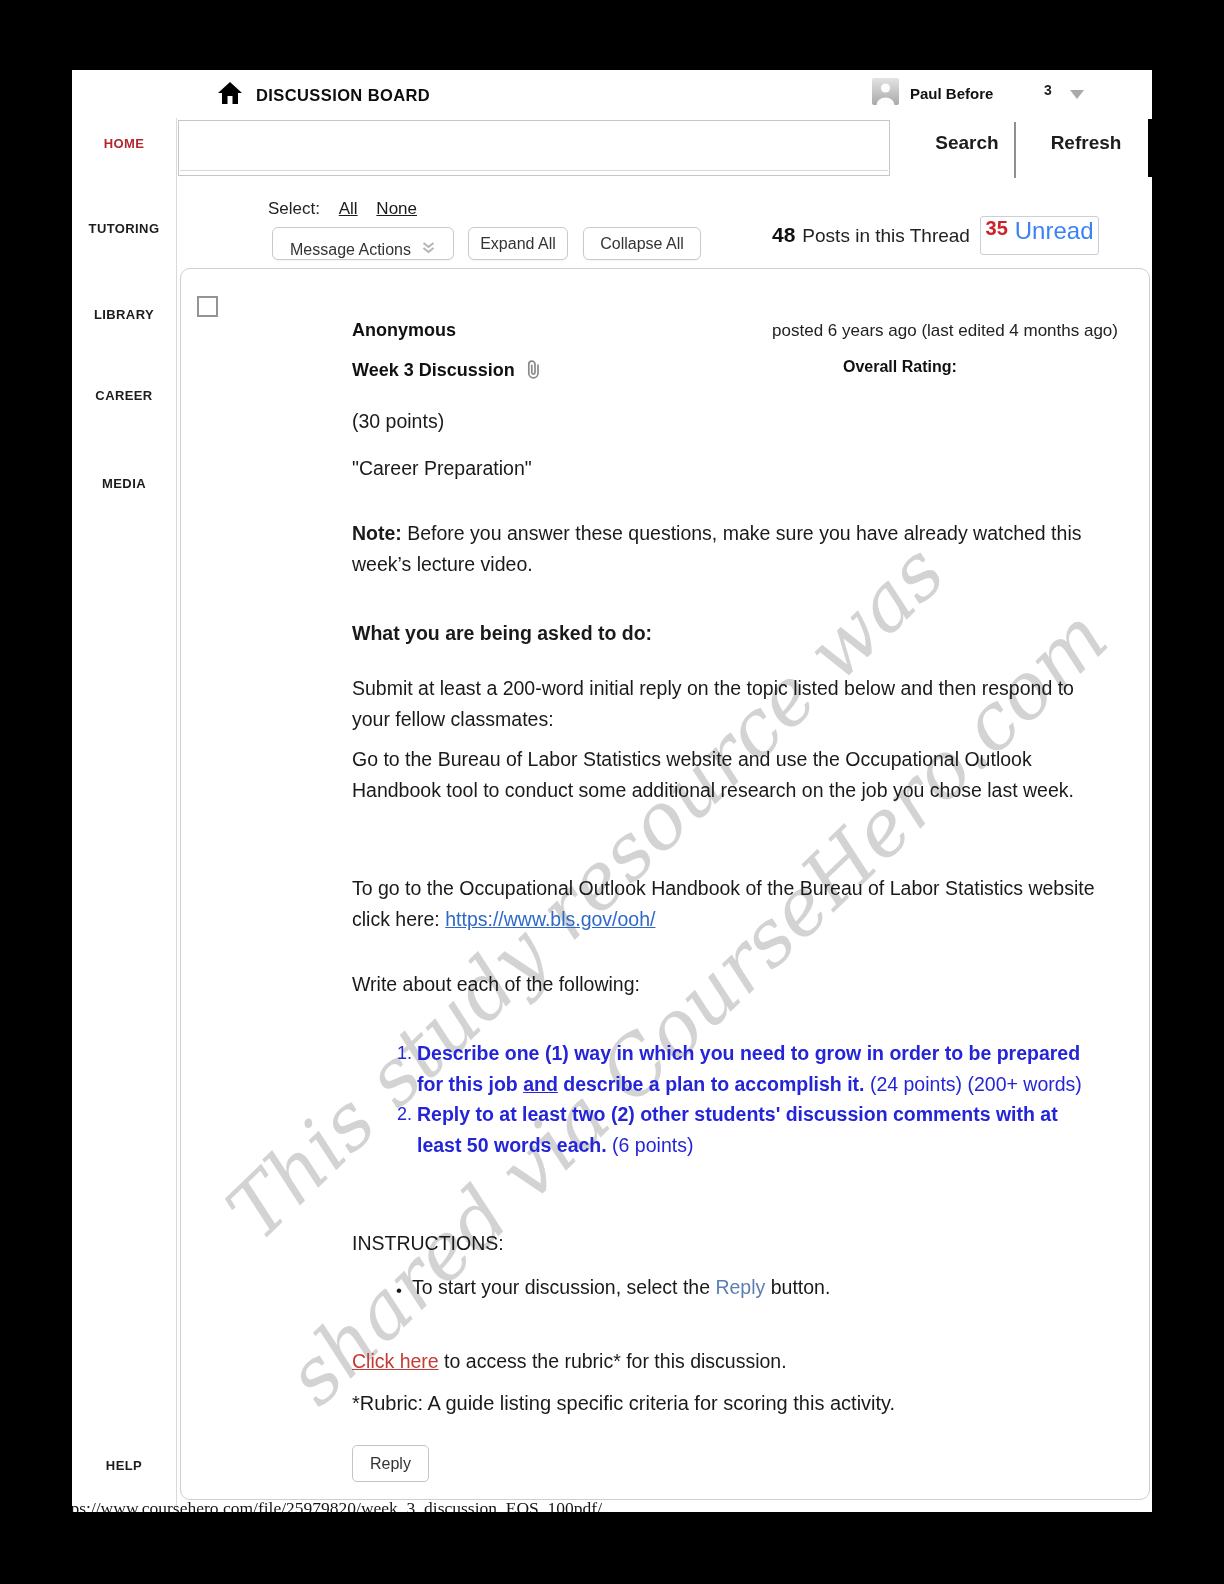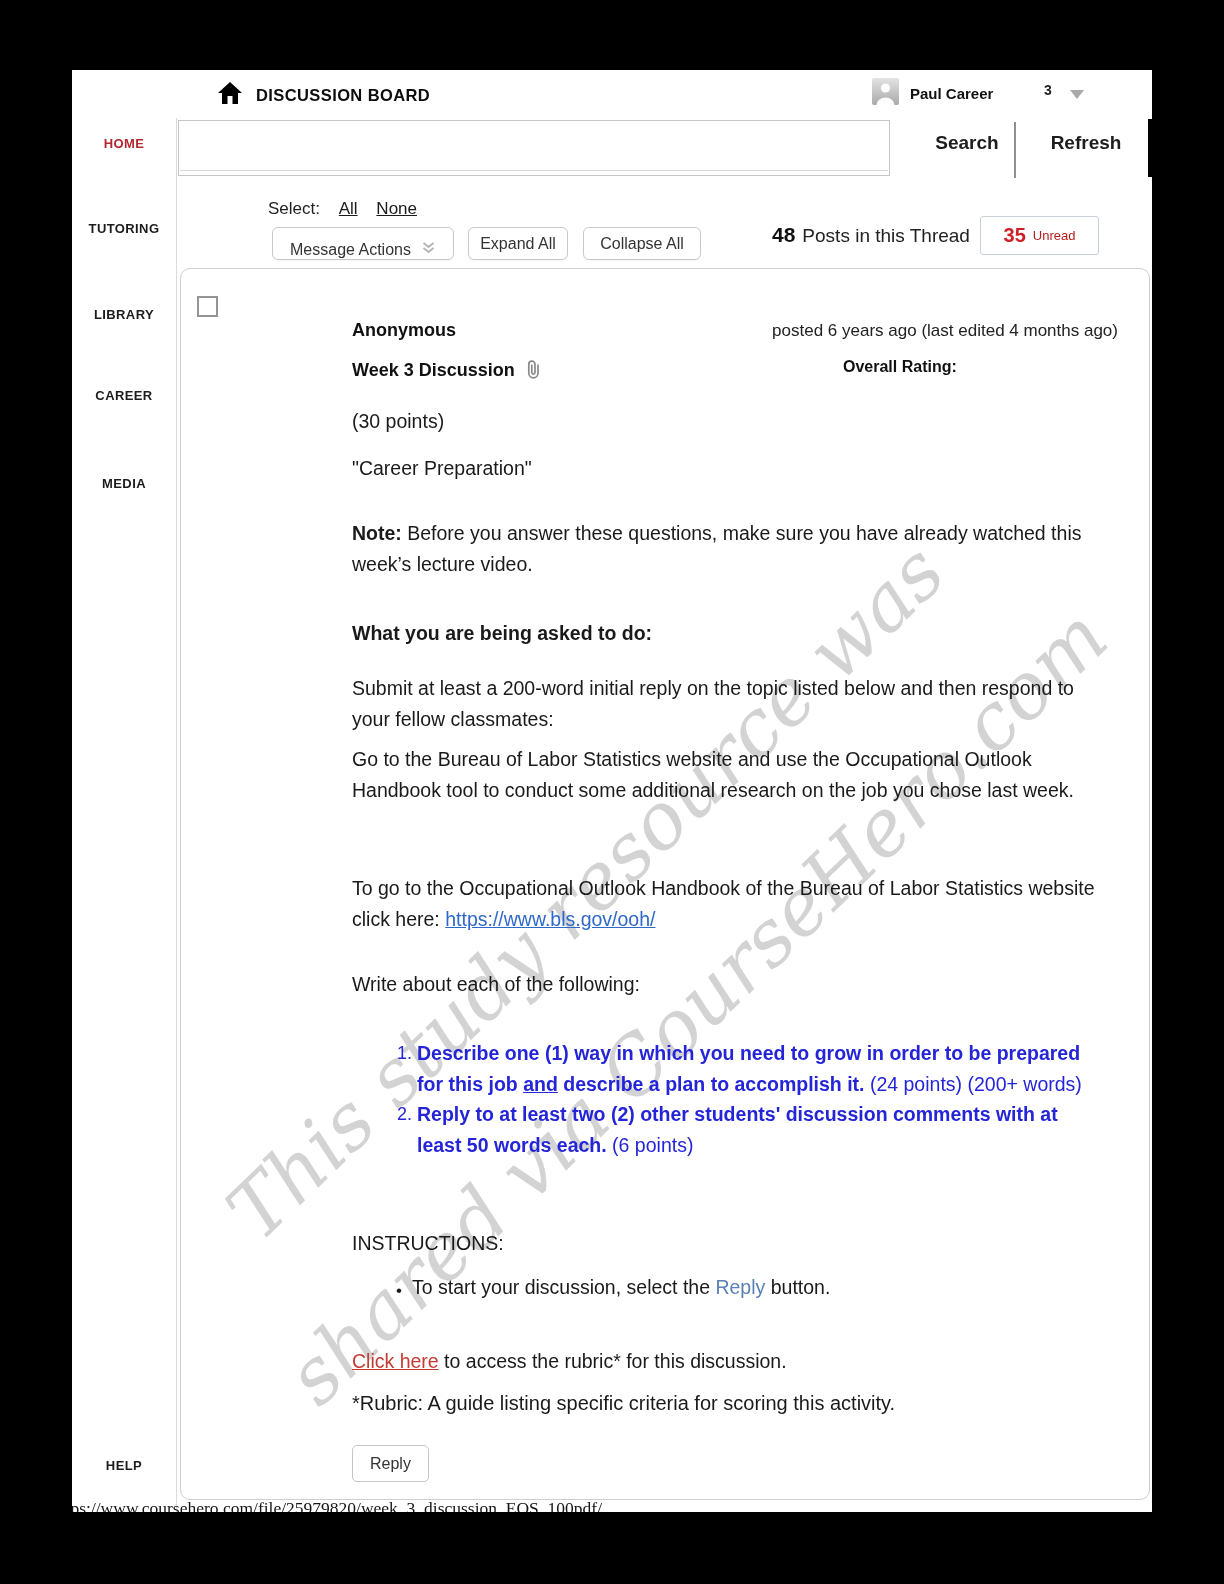--- a/index.html
+++ b/index.html
@@ -46,23 +46,23 @@
     background:#fff;font-size:16px;color:#333;display:flex;align-items:center;justify-content:center;
     cursor:pointer;box-shadow:0 1px 1px rgba(0,0,0,0.04);}
   .btn-msg{left:200px;top:157px;width:182px;align-items:flex-end;}
   .btn-expand{left:396px;top:157px;width:100px;}
   .btn-collapse{left:511px;top:157px;width:118px;}
   .chev{margin-left:10px;display:inline-block;}
   .posts-count{left:700px;top:153px;display:flex;align-items:baseline;}
   .posts-count .num{font-size:21px;font-weight:bold;color:#111;}
   .posts-count .lbl{font-size:19px;color:#222;margin-left:7px;}
   .unread-box{left:908px;top:146px;width:117px;height:37px;border:1px solid #c8cfd6;border-radius:3px;
-    display:flex;align-items:center;justify-content:center;background:#fff;}
+    display:flex;justify-content:center;background:#fff;}
   .unread-box .num{font-size:20px;font-weight:bold;color:#cc2127;}
-  .unread-box .lbl{font-size:13px;color:#b91c1c;margin-left:7px;}
+  .unread-box .lbl{font-size:24px;color:#3b82f6;margin-left:7px;}
 
   
   .post-box{left:108px;top:198px;width:968px;height:1230px;border:1px solid #cfcfcf;border-radius:10px;background:transparent;}
   .checkbox{left:125px;top:226px;width:17px;height:17px;border:2px solid #949494;background:#fff;display:block;cursor:pointer;}
 
   .author{left:280px;top:250px;font-size:18px;font-weight:bold;color:#111;}
   .posted-meta{left:680px;top:251px;width:366px;text-align:right;font-size:17px;color:#222;}
   .post-title-row{left:280px;top:286px;display:flex;align-items:center;}
   .post-title{font-size:18px;font-weight:bold;color:#111;}
   .clip{margin-left:10px;margin-top:3px;}
@@ -133,21 +133,21 @@
             <linearGradient id="avg" x1="0" y1="0" x2="0" y2="1">
           <stop offset="0" stop-color="#e3e3e3"></stop>
               <stop offset="1" stop-color="#a9a9a9"></stop>
             </linearGradient>
           </defs>
         <rect width="27" height="27" rx="2" fill="url(#avg)"></rect>
         <circle cx="13.5" cy="10" r="4.6" fill="#fdfdfd"></circle>
         <path d="M4.5 27 a9 7.5 0 0 1 18 0 Z" fill="#fdfdfd"></path>
       </svg>
     </span>
-    <div class="abs user-name">Paul Career</div>
+    <div class="abs user-name">Paul Before</div>
     <div class="abs badge-count">3</div>
     <div class="abs caret-down"></div>
 
     <input class="abs search-input" type="text" placeholder="" style="">
     <div class="abs search-inner-line"></div>
     <div class="abs toolbar-label search-label">Search</div>
     <div class="abs toolbar-divider"></div>
     <div class="abs toolbar-label refresh-label">Refresh</div>
     <div class="abs toolbar-edge"></div>
 

